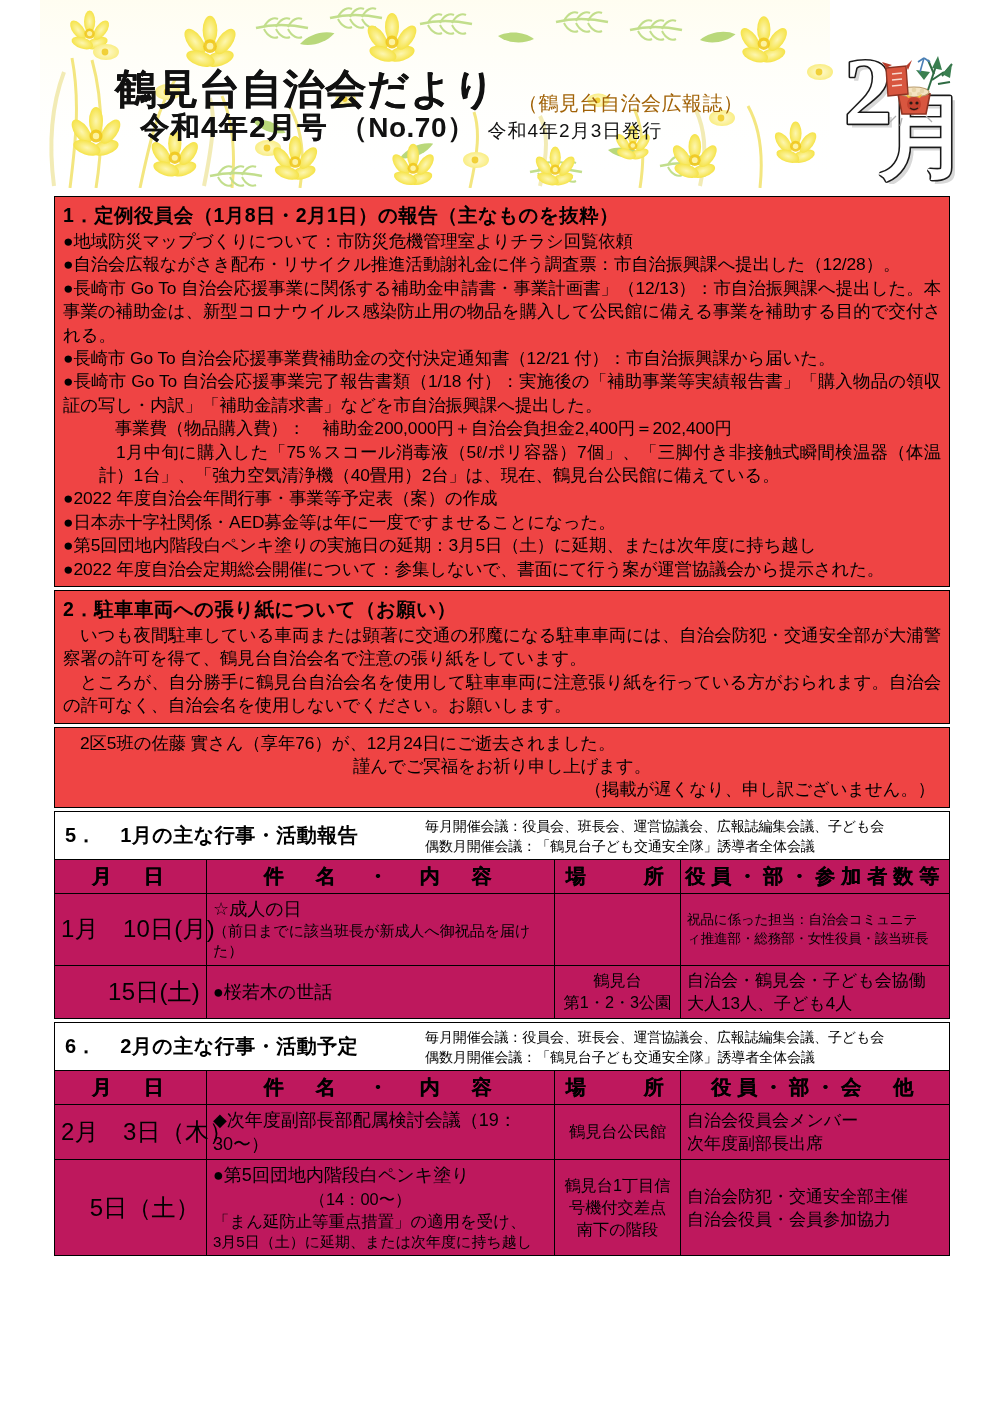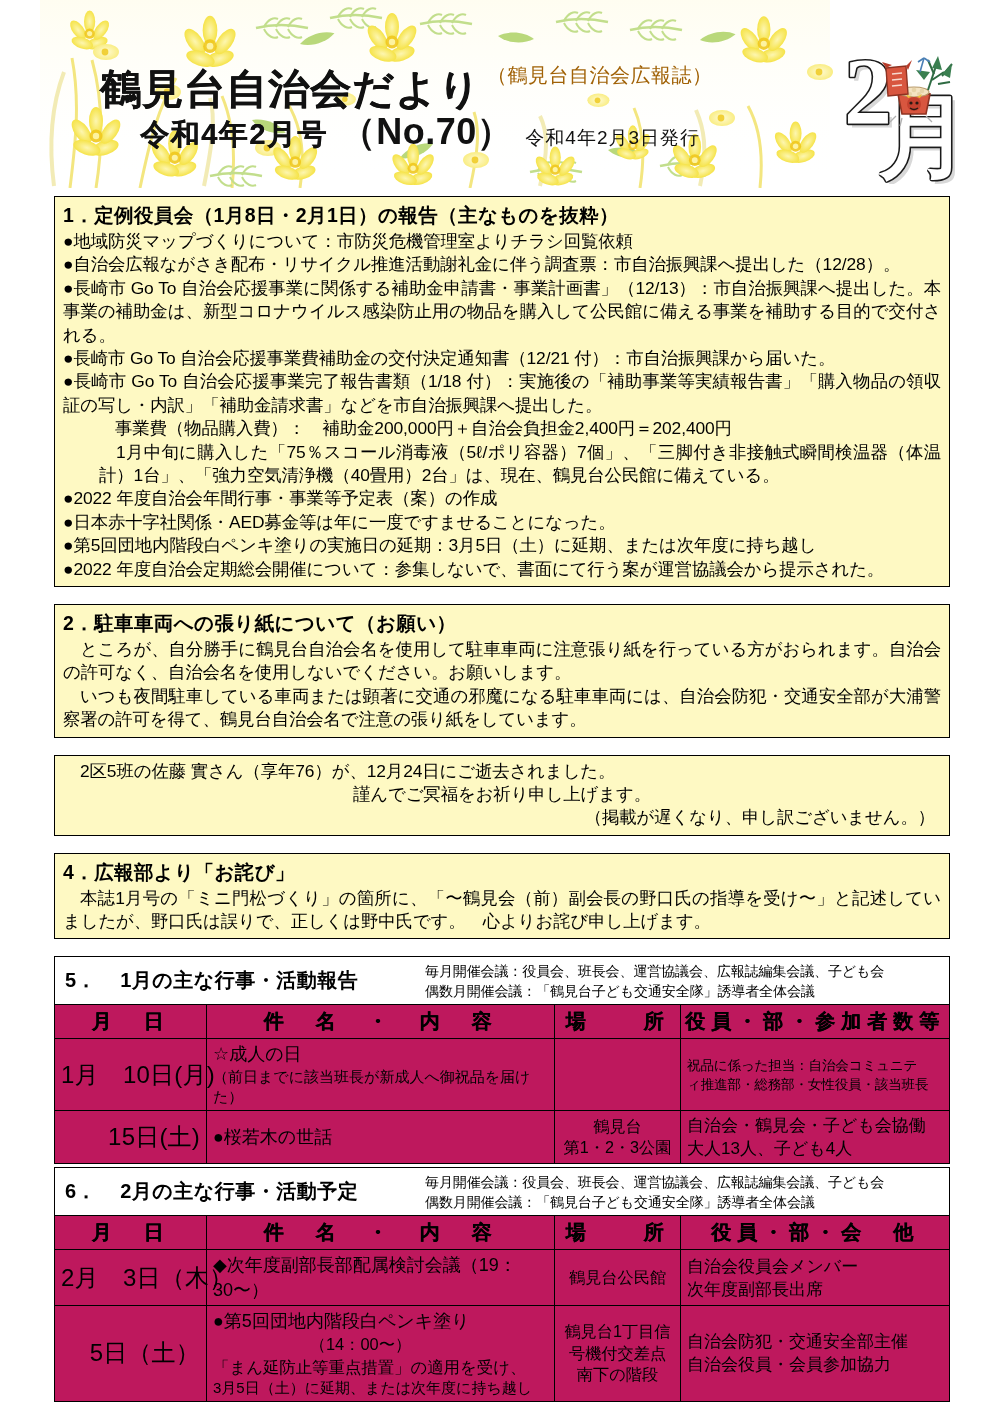--- a/index.html
+++ b/index.html
@@ -31,25 +31,25 @@
     pointer-events: none;
   }
   .masthead-text {
     position: absolute;
     left: 0; top: 0;
     width: 1000px;
     height: 188px;
   }
   .title-row {
     position: absolute;
-    left: 100px;
+    left: 115px;
     top: 62px;
     display: flex;
-    align-items: flex-start;
-    gap: 6px;
+    align-items: flex-end;
+    gap: 22px;
     white-space: nowrap;
   }
   .main-title {
     font-size: 41px;
     font-weight: bold;
     letter-spacing: 1px;
     color: #111;
     text-shadow: 0.5px 0 0 #111;
   }
   .subtitle-paren {
@@ -68,21 +68,21 @@
     white-space: nowrap;
   }
   .issue-label {
     font-size: 29px;
     font-weight: bold;
     letter-spacing: 1.5px;
     color: #111;
     text-shadow: 0.4px 0 0 #111;
   }
   .issue-no {
-    font-size: 36px;
+    font-size: 28px;
     font-weight: bold;
     letter-spacing: 0.5px;
     color: #111;
   }
   .issue-date {
     font-size: 19px;
     font-weight: normal;
     letter-spacing: 1px;
     color: #111;
   }
@@ -98,22 +98,22 @@
 
   
   .content {
     position: absolute;
     left: 54px;
     top: 196px;
     width: 896px;
   }
   .panel {
     border: 1.6px solid #000;
-    background: #fef9c3;
-    margin-bottom: 17px;
+    background: #ef4444;
+    margin-bottom: 3px;
     padding: 4px 8px 5px 8px;
     box-sizing: border-box;
   }
   .sec-heading {
     font-size: 19.5px;
     font-weight: bold;
     letter-spacing: 0.4px;
     line-height: 1.38;
     margin: 1px 0 1px 0;
   }
@@ -400,34 +400,30 @@
     <p class="body-line indent-big">事業費（物品購入費）：　補助金200,000円＋自治会負担金2,400円＝202,400円</p>
     <p class="body-line indent1 indent-med">1月中旬に購入した「75％スコール消毒液（5ℓ/ポリ容器）7個」、「三脚付き非接触式瞬間検温器（体温計）1台」、「強力空気清浄機（40畳用）2台」は、現在、鶴見台公民館に備えている。</p>
     <p class="body-line">●2022 年度自治会年間行事・事業等予定表（案）の作成</p>
     <p class="body-line">●日本赤十字社関係・AED募金等は年に一度ですませることになった。</p>
     <p class="body-line">●第5回団地内階段白ペンキ塗りの実施日の延期：3月5日（土）に延期、または次年度に持ち越し</p>
     <p class="body-line">●2022 年度自治会定期総会開催について：参集しないで、書面にて行う案が運営協議会から提示された。</p>
   </div>
 
   <div class="panel">
     <div class="sec-heading">2．駐車車両への張り紙について（お願い）</div>
+    <p class="body-line indent1">いつも夜間駐車している車両または顕著に交通の邪魔になる駐車車両には、自治会防犯・交通安全部が大浦警察署の許可を得て、鶴見台自治会名で注意の張り紙をしています。</p>
     <p class="body-line indent1">ところが、自分勝手に鶴見台自治会名を使用して駐車車両に注意張り紙を行っている方がおられます。自治会の許可なく、自治会名を使用しないでください。お願いします。</p>
-    <p class="body-line indent1">いつも夜間駐車している車両または顕著に交通の邪魔になる駐車車両には、自治会防犯・交通安全部が大浦警察署の許可を得て、鶴見台自治会名で注意の張り紙をしています。</p>
   </div>
 
   <div class="panel">
     <p class="body-line indent1">2区5班の佐藤 實さん（享年76）が、12月24日にご逝去されました。</p>
     <p class="body-line tcenter">謹んでご冥福をお祈り申し上げます。</p>
     <p class="body-line tright">（掲載が遅くなり、申し訳ございません。）</p>
   </div>
 
-  <div class="panel">
-    <div class="sec-heading">4．広報部より「お詫び」</div>
-    <p class="body-line indent1">本誌1月号の「ミニ門松づくり」の箇所に、「〜鶴見会（前）副会長の野口氏の指導を受け〜」と記述していましたが、野口氏は誤りで、正しくは野中氏です。　心よりお詫び申し上げます。</p>
-  </div>
 
   <div class="sched-block">
     <div class="sched-head">
       <div class="sched-head-left">
         <span class="sched-head-num">5．</span>
         <span class="sched-head-title">1月の主な行事・活動報告</span>
       </div>
       <div class="sched-head-right">
         <div class="sched-note">毎月開催会議：役員会、班長会、運営協議会、広報誌編集会議、子ども会</div>
         <div class="sched-note">偶数月開催会議：「鶴見台子ども交通安全隊」誘導者全体会議</div>

